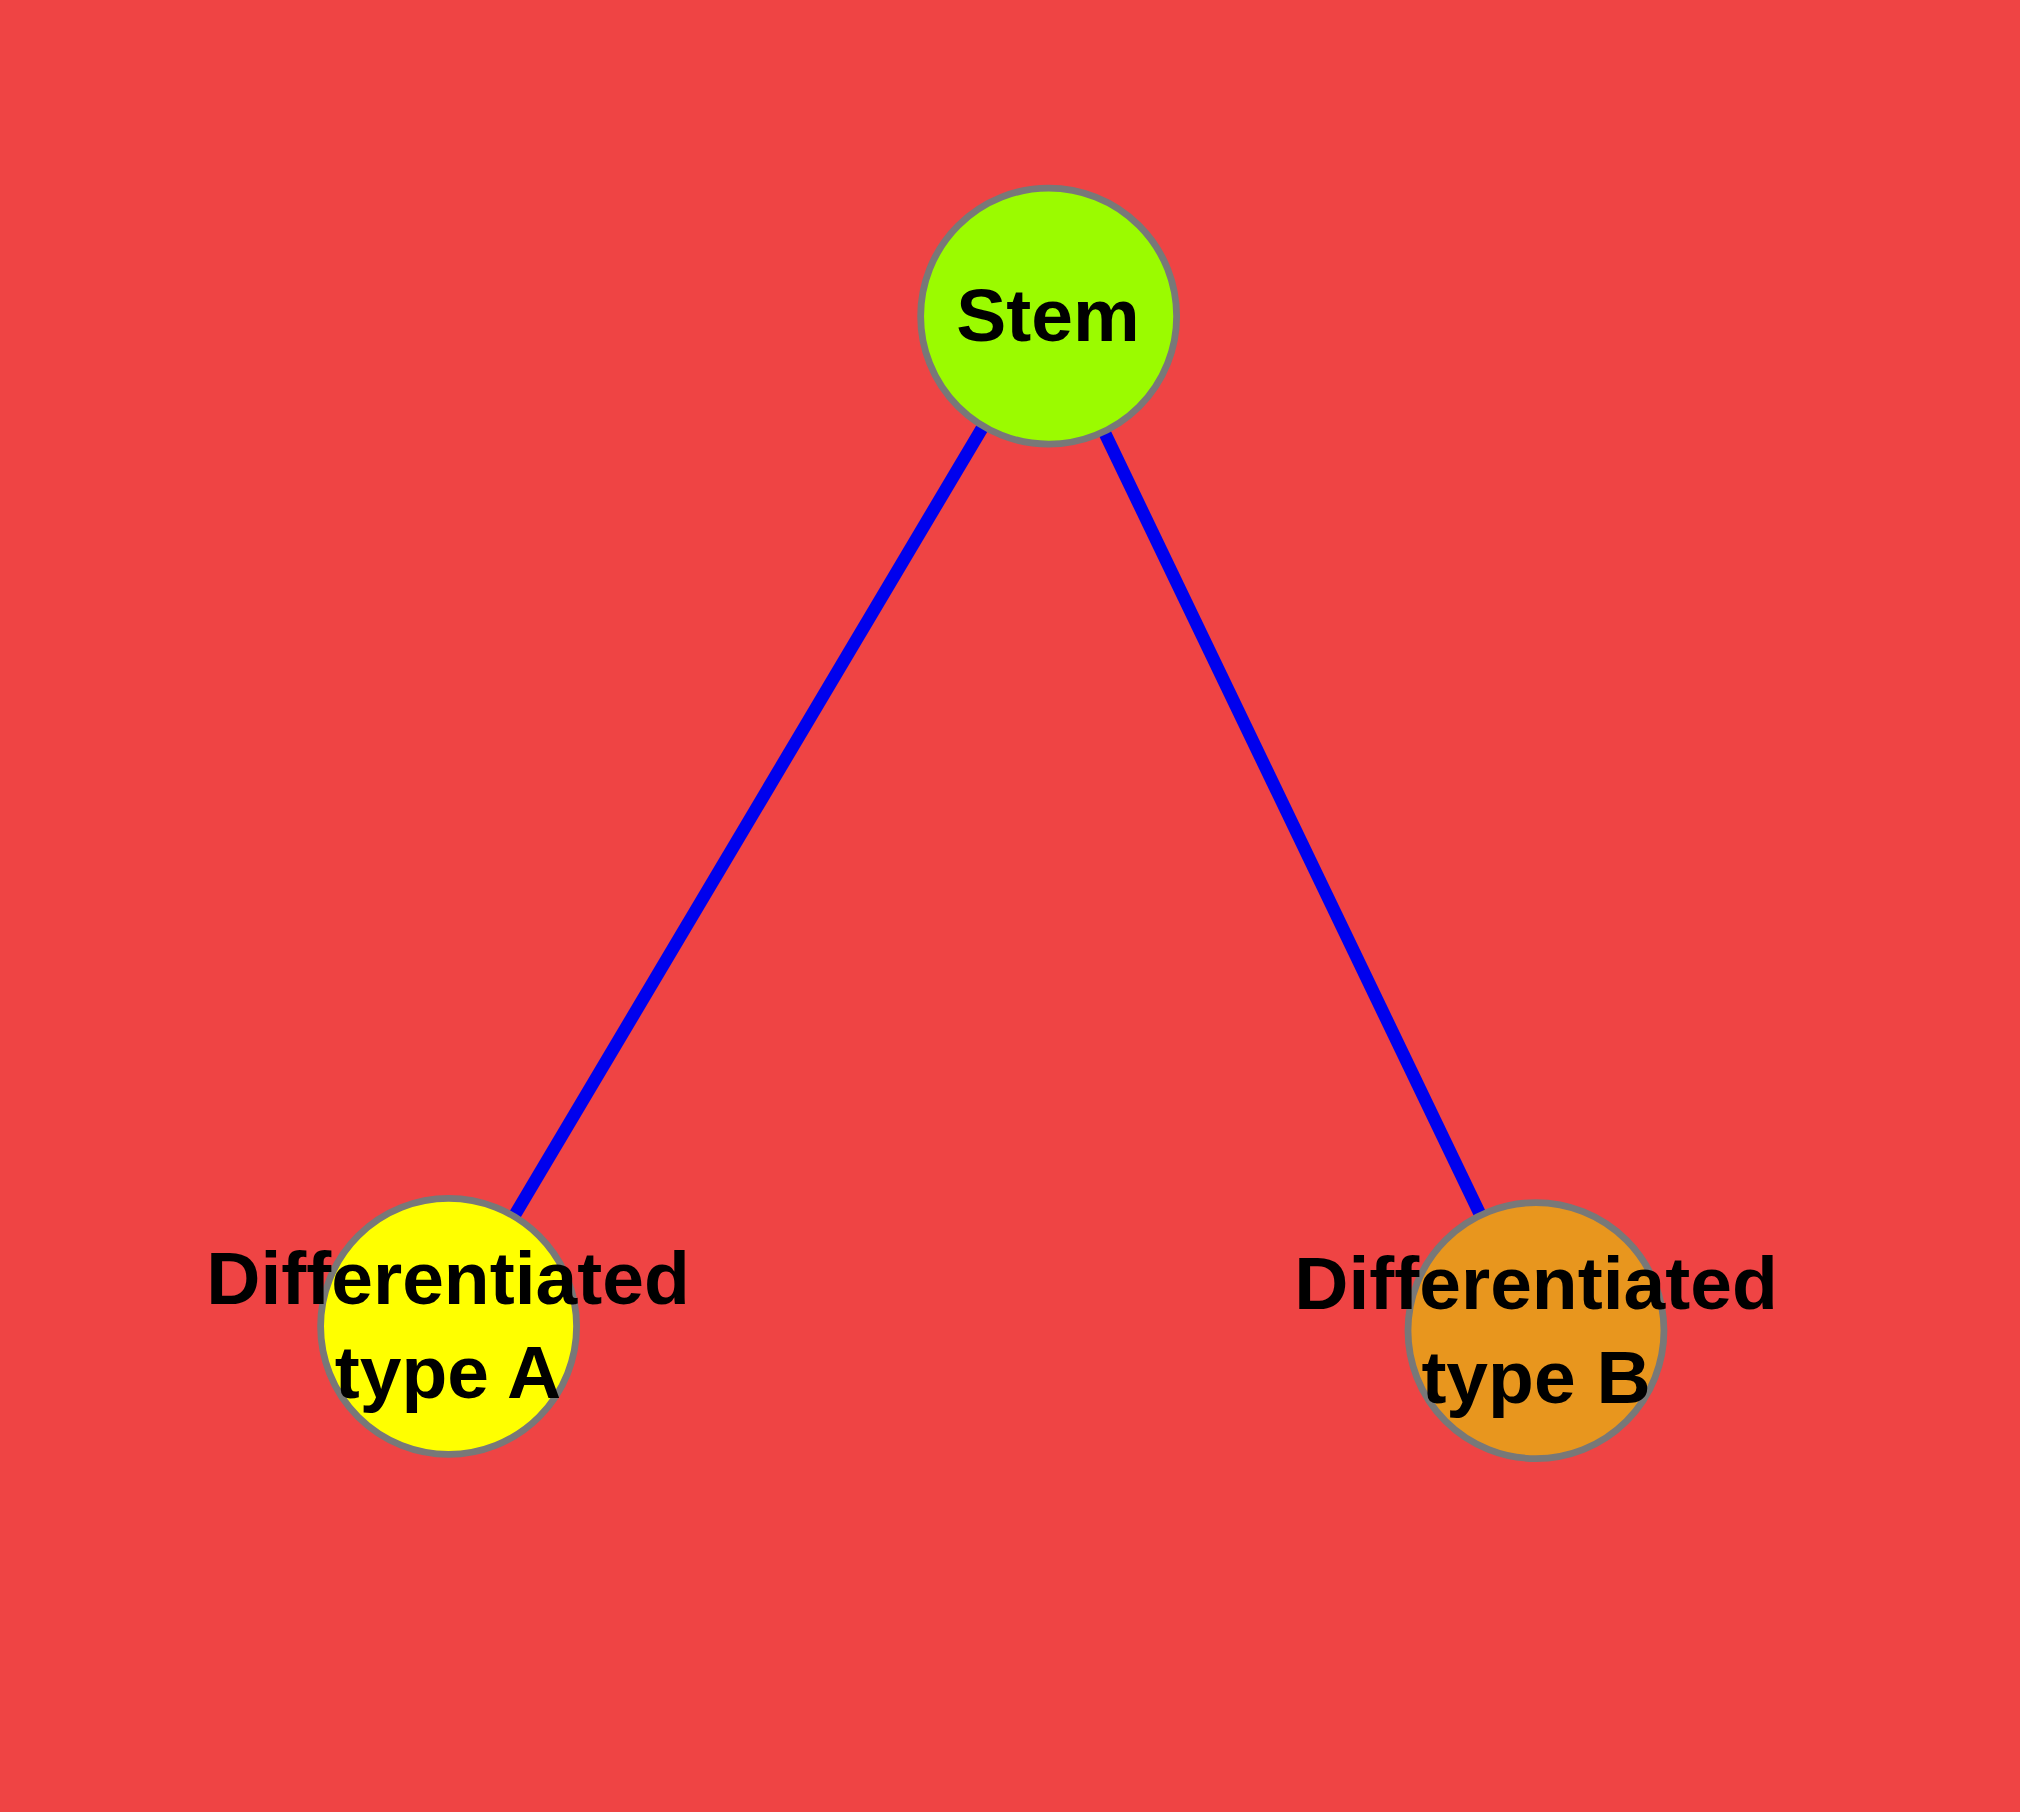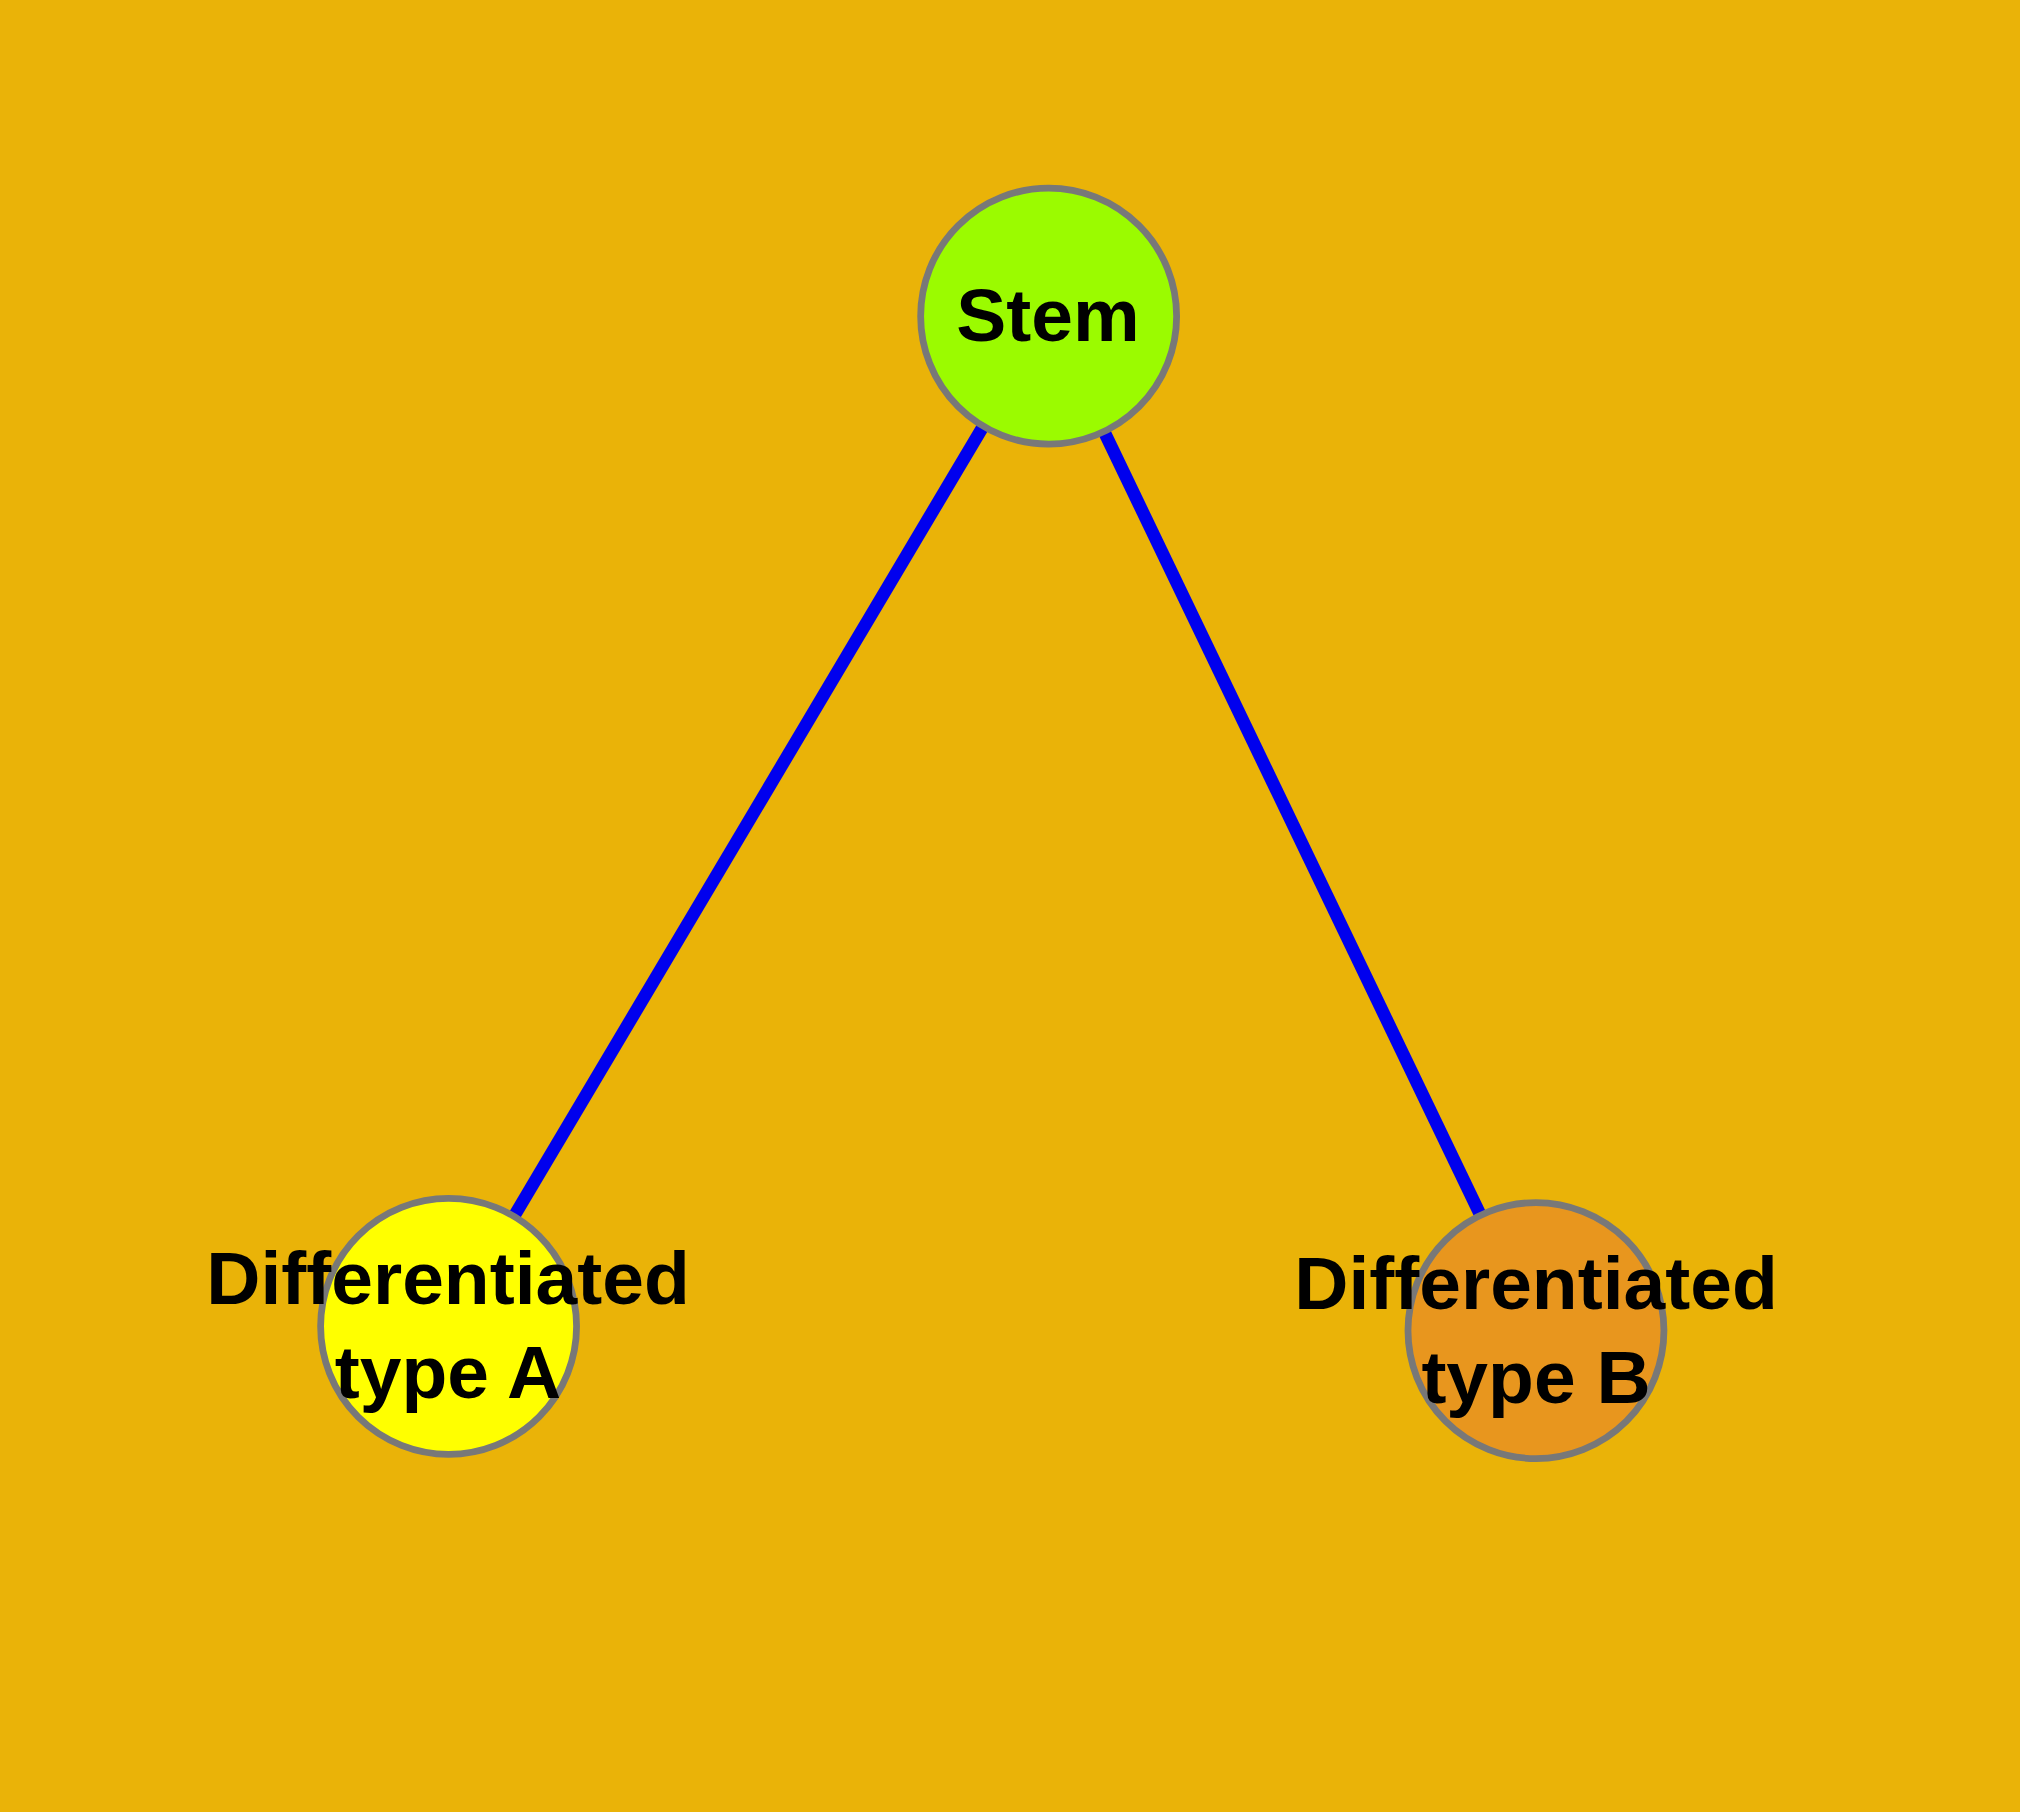--- a/index.html
+++ b/index.html
@@ -41,21 +41,21 @@
     line-height: 1.25;
     color: #000000;
     text-align: center;
     white-space: pre-line;
     letter-spacing: 0px;
   }
 </style>
 </head>
 <body>
 
-<div class="canvas" style="background: #eab308;">
+<div class="canvas" style="background: #ef4444;">
   <svg class="graph-svg" viewBox="0 0 2384 2138">
     <line id="edge-0" class="edge" x1="1237" y1="373" x2="529" y2="1565" stroke="#0000EE"></line>
     <line id="edge-1" class="edge" x1="1237" y1="373" x2="1812" y2="1570" stroke="#0000EE"></line>
     <circle id="node-circle-stem" class="node-circle" cx="1237" cy="373" r="151" fill="#9BFB00" stroke="#787878"></circle>
     <circle id="node-circle-typeA" class="node-circle" cx="529" cy="1565" r="151" fill="#FFFF00" stroke="#787878"></circle>
     <circle id="node-circle-typeB" class="node-circle" cx="1812" cy="1570" r="151" fill="#E8961E" stroke="#787878"></circle>
   </svg>
 
   <div id="node-label-stem" class="node-label" style="left: 1048px; top: 316px; color: rgb(0, 0, 0);">Stem</div>
   <div id="node-label-typeA" class="node-label" style="left: 448px; top: 1326px; color: rgb(0, 0, 0);">Differentiated

